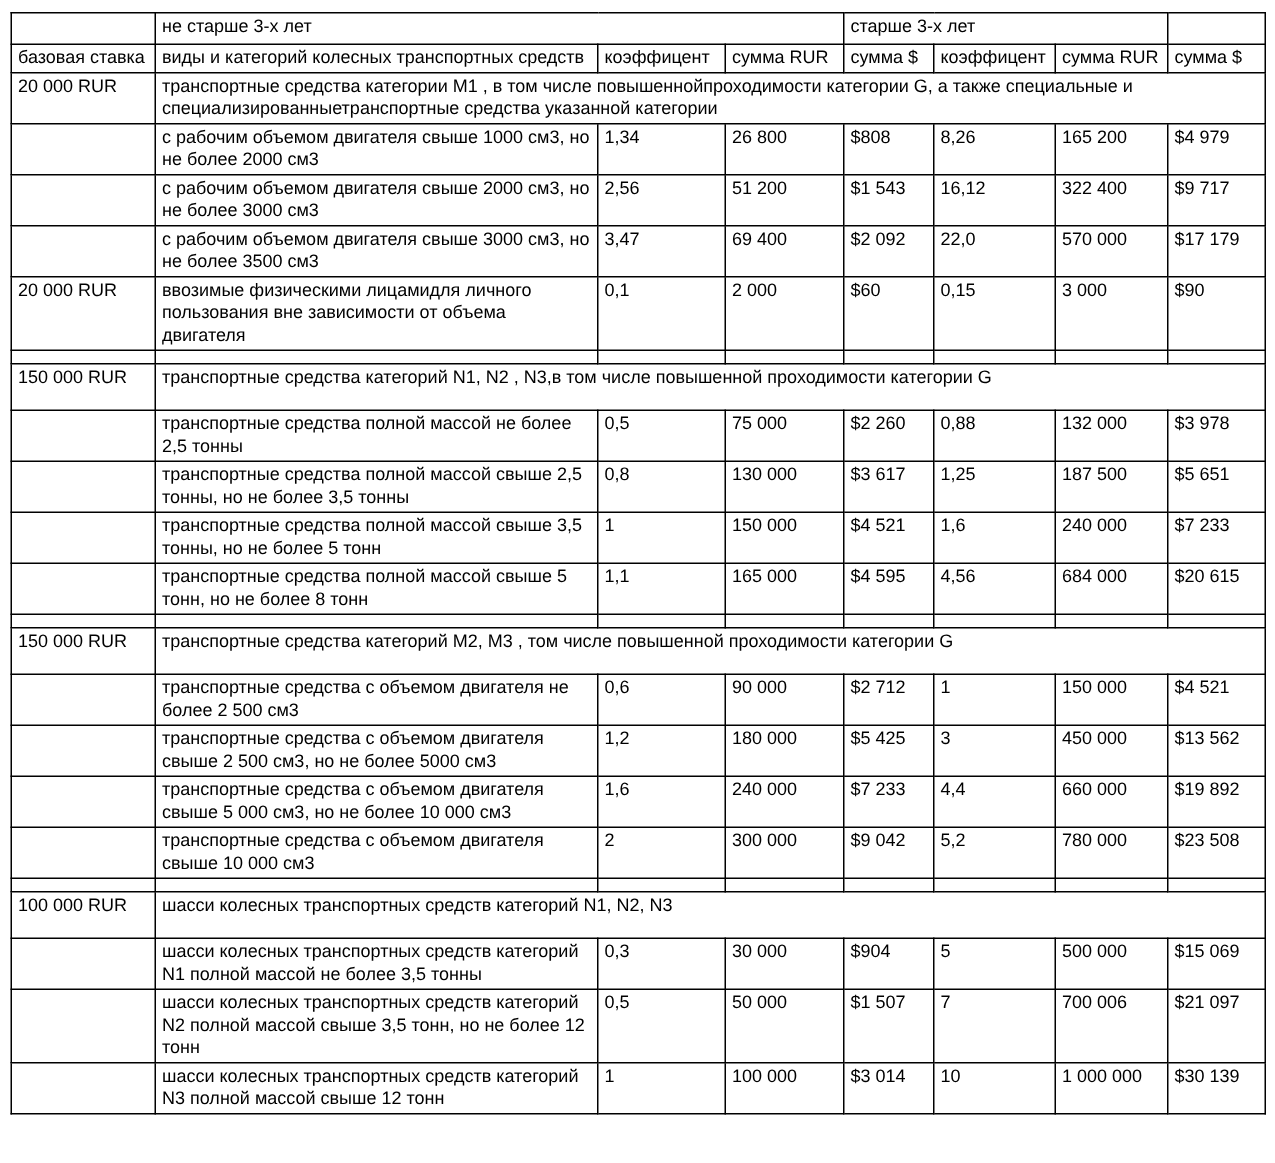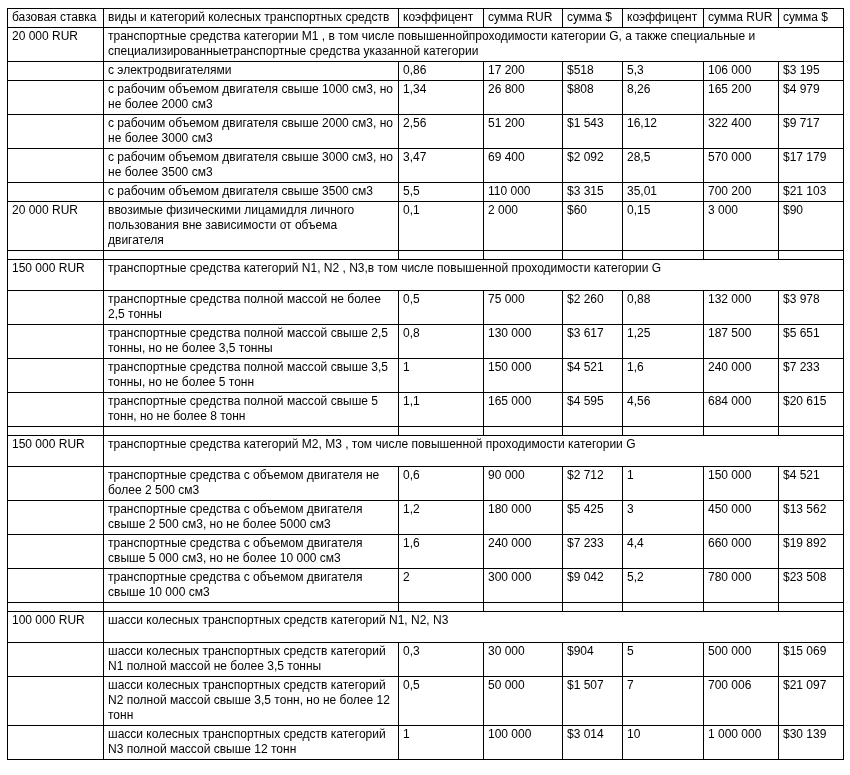--- a/index.html
+++ b/index.html
@@ -44,48 +44,44 @@
       <col style="width:96px">
       <col style="width:295px">
       <col style="width:85px">
       <col style="width:79px">
       <col style="width:60px">
       <col style="width:81px">
       <col style="width:75px">
       <col style="width:65px">
     </colgroup>
     <thead>
+      <tr class="age-row">
+        <td class="corner"></td>
+        <td colspan="3">не старше 3-х лет</td>
+        <td colspan="3">старше 3-х лет</td>
+        <td class="ghost"></td>
+      </tr>
       <tr class="col-row">
         <td>базовая ставка</td>
         <td>виды и категорий колесных транспортных средств</td>
         <td>коэффицент</td>
         <td>сумма RUR</td>
         <td>сумма $</td>
         <td>коэффицент</td>
         <td>сумма RUR</td>
         <td>сумма $</td>
       </tr>
     </thead>
     <tbody>
         <tr class="section">
           <td>20 000 RUR</td>
           <td colspan="7">транспортные средства категории М1 , в том числе повышеннойпроходимости категории G, а также специальные и специализированныетранспортные средства указанной категории</td>
         </tr>
         <tr class="data">
           <td></td>
-          <td>с электродвигателями</td>
-          <td>0,86</td>
-          <td>17 200</td>
-          <td>$518</td>
-          <td>5,3</td>
-          <td>106 000</td>
-          <td>$3 195</td>
-        </tr>
-        <tr class="data">
-          <td></td>
           <td>с рабочим объемом двигателя свыше 1000 см3, но не более 2000 см3</td>
           <td>1,34</td>
           <td>26 800</td>
           <td>$808</td>
           <td>8,26</td>
           <td>165 200</td>
           <td>$4 979</td>
         </tr>
         <tr class="data">
           <td></td>
@@ -96,33 +92,23 @@
           <td>16,12</td>
           <td>322 400</td>
           <td>$9 717</td>
         </tr>
         <tr class="data">
           <td></td>
           <td>с рабочим объемом двигателя свыше 3000 см3, но не более 3500 см3</td>
           <td>3,47</td>
           <td>69 400</td>
           <td>$2 092</td>
-          <td>28,5</td>
+          <td>22,0</td>
           <td>570 000</td>
           <td>$17 179</td>
-        </tr>
-        <tr class="data">
-          <td></td>
-          <td>с рабочим объемом двигателя свыше 3500 см3</td>
-          <td>5,5</td>
-          <td>110 000</td>
-          <td>$3 315</td>
-          <td>35,01</td>
-          <td>700 200</td>
-          <td>$21 103</td>
         </tr>
         <tr class="data">
           <td>20 000 RUR</td>
           <td>ввозимые физическими лицамидля личного пользования вне зависимости от объема двигателя</td>
           <td>0,1</td>
           <td>2 000</td>
           <td>$60</td>
           <td>0,15</td>
           <td>3 000</td>
           <td>$90</td>

